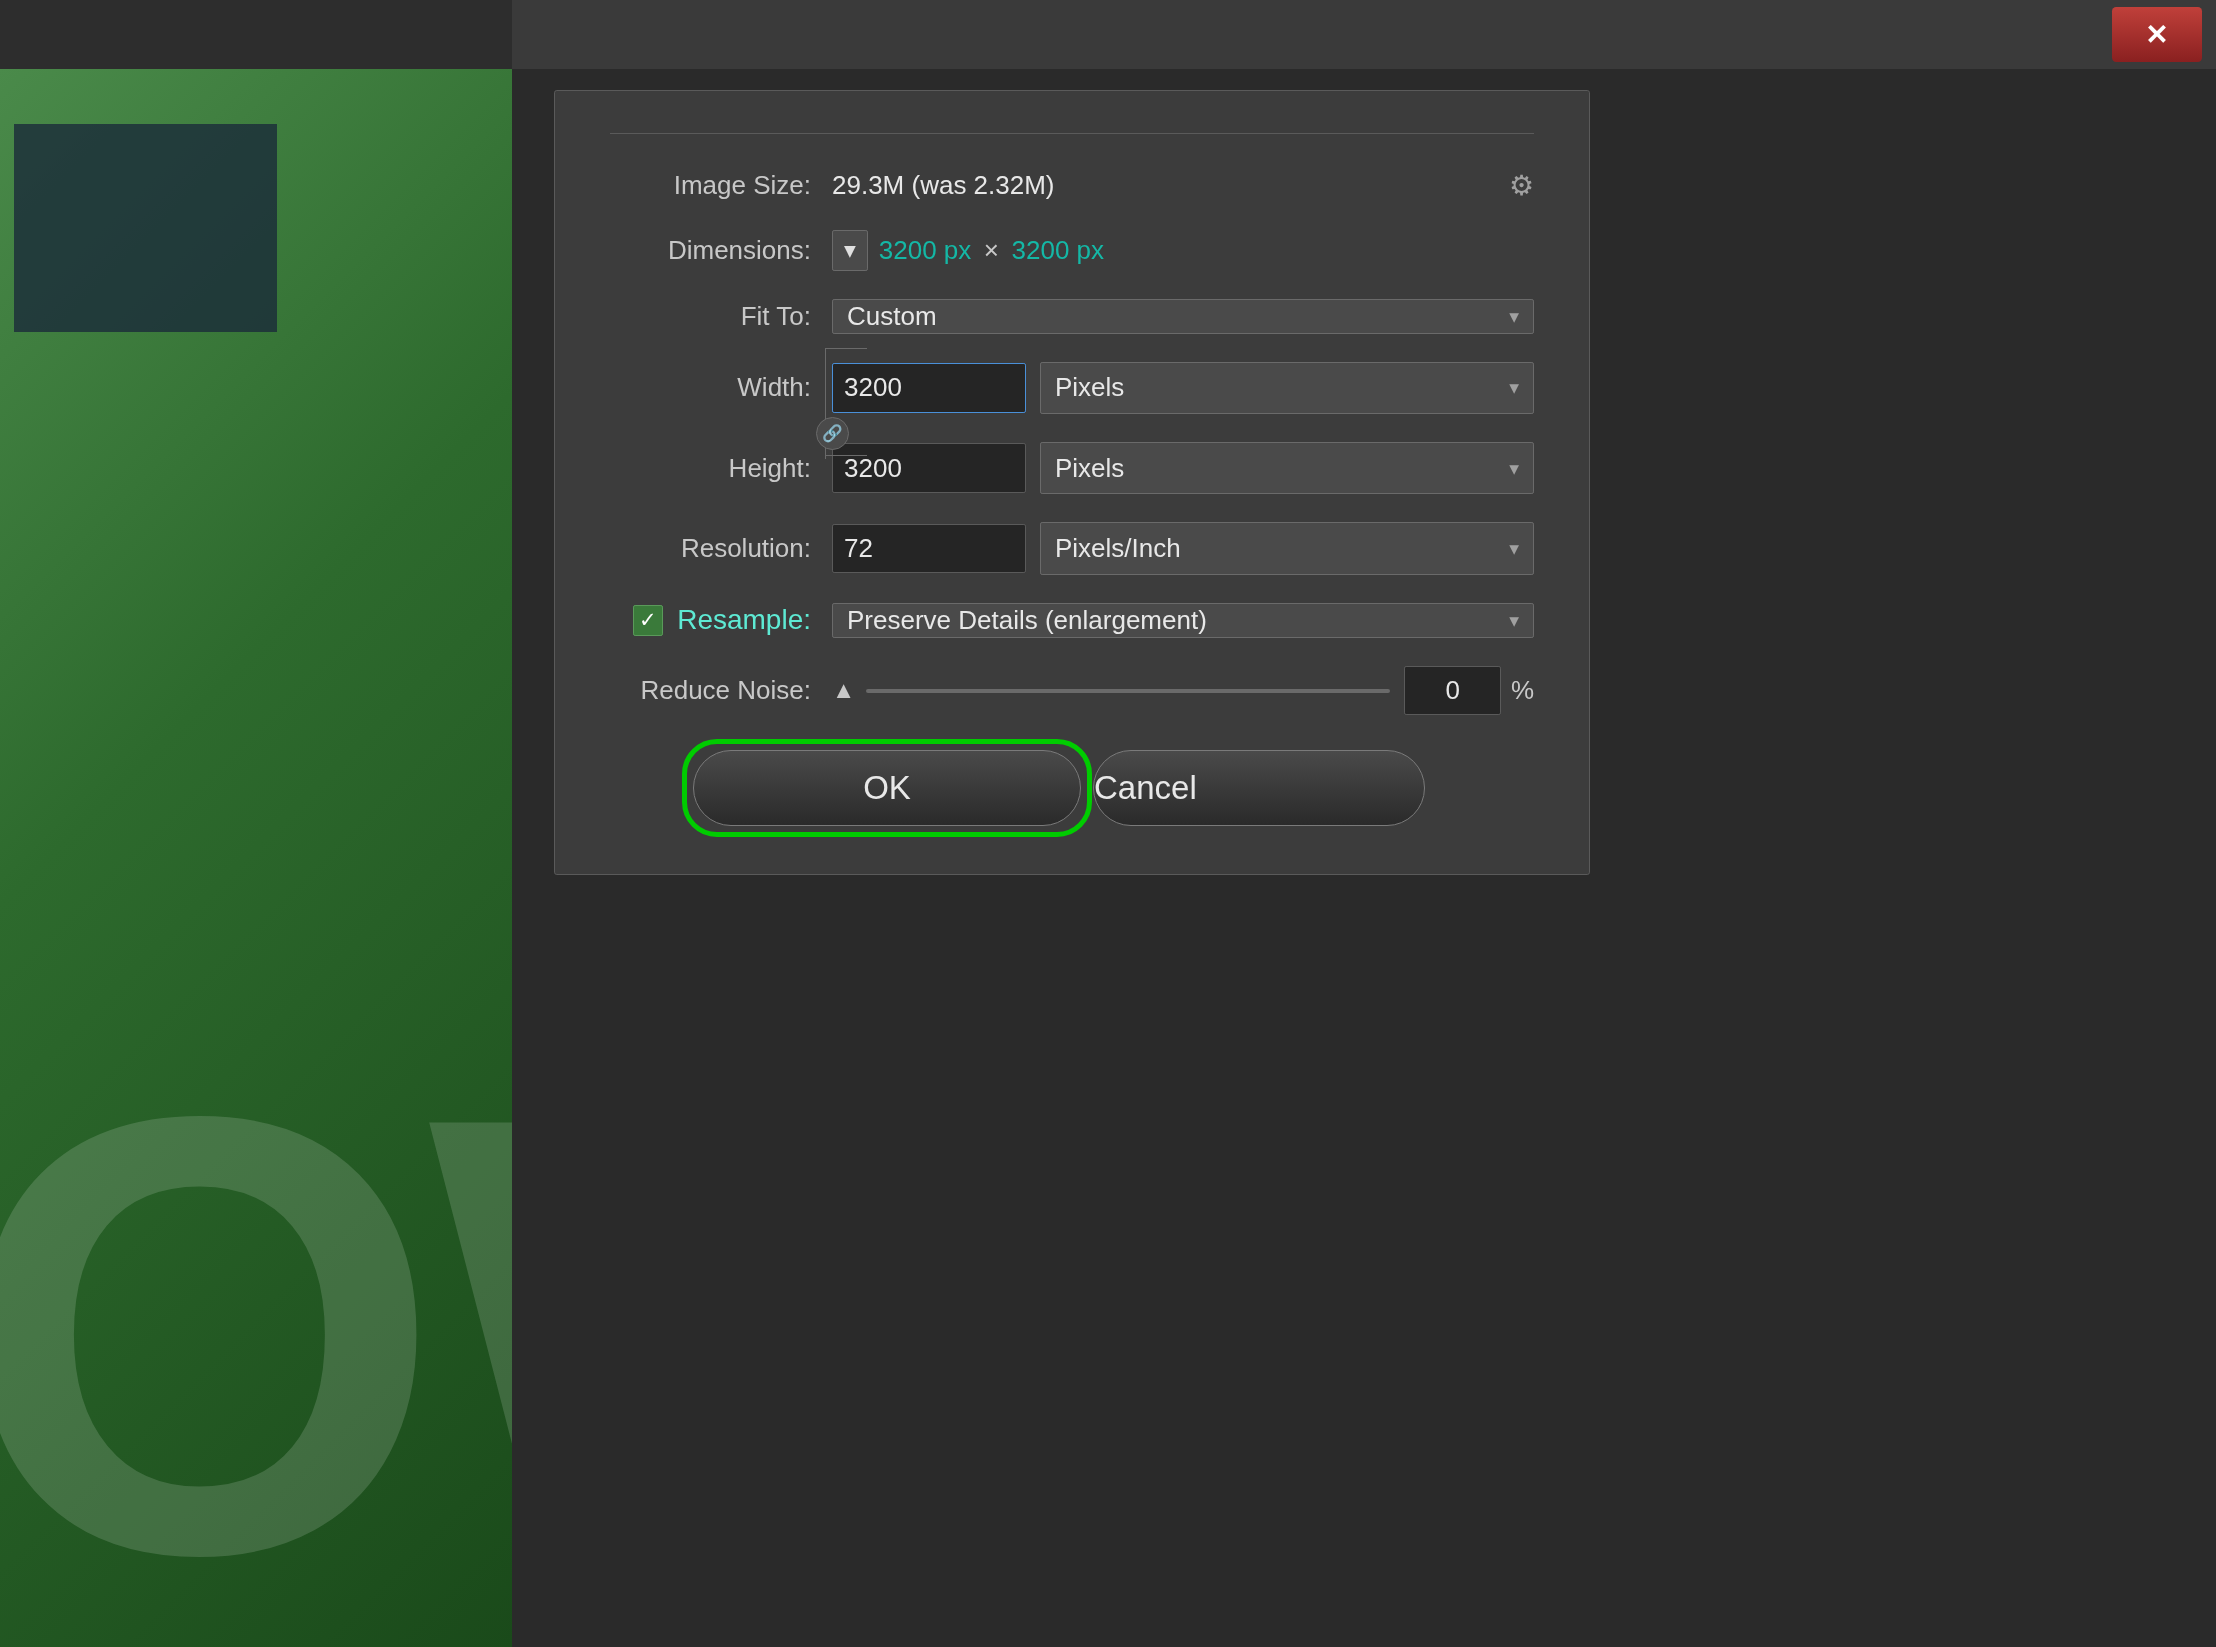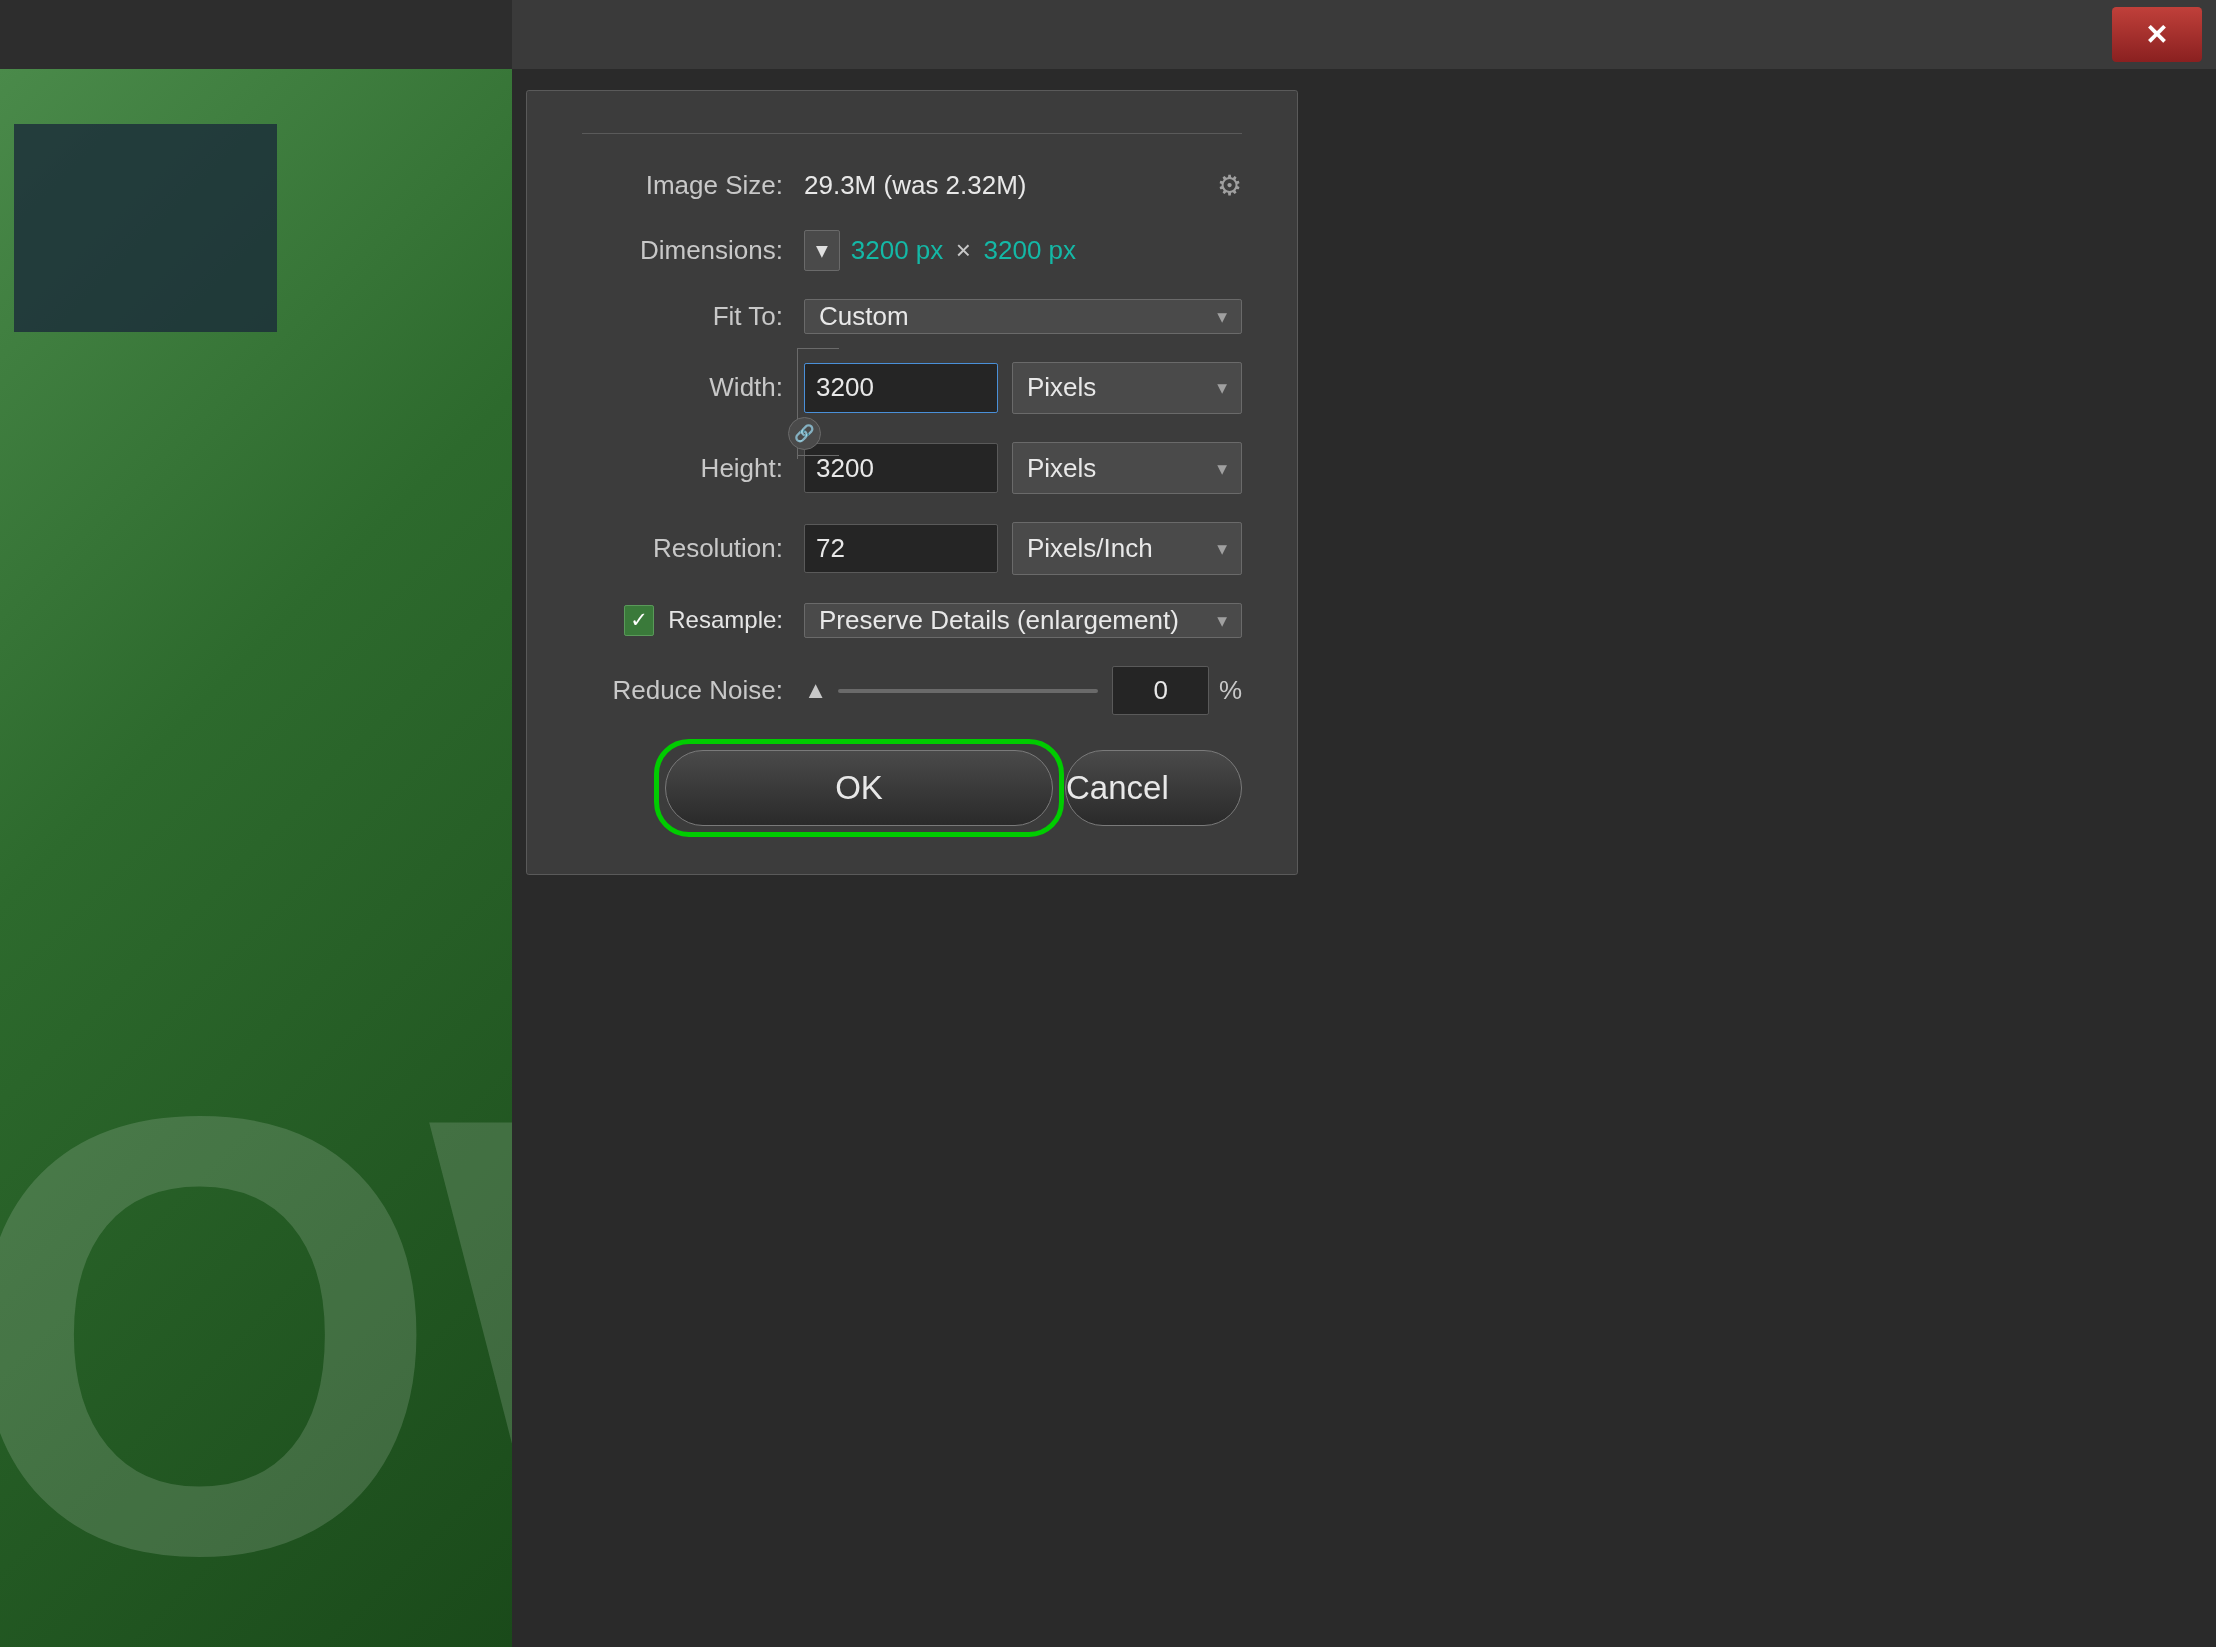--- a/index.html
+++ b/index.html
@@ -97,22 +97,22 @@
       justify-content: center;
       color: white;
       font-size: 28px;
       font-weight: bold;
     }
 
     
     .dialog {
       position: absolute;
       top: 90px;
-      left: 526px;
-      width: 772px;
+      left: 554px;
+      width: 1036px;
       background: #3c3c3c;
       border: 0.7px solid #5a5a5a;
       border-radius: 2.8px;
       padding: 42px 55px 48px 55px;
     }
 
     .dialog-row {
       display: flex;
       align-items: center;
       margin-bottom: 28px;
@@ -238,22 +238,22 @@
       align-items: center;
       justify-content: center;
       margin-right: 14px;
       color: white;
       font-size: 21px;
       cursor: pointer;
     }
 
     
     .resample-label {
-      color: #e5e5e5;
-      font-size: 24px;
+      color: #5eead4;
+      font-size: 28px;
     }
 
     
     .slider-container {
       display: flex;
       align-items: center;
       flex: 1;
     }
 
     .triangle-icon {

